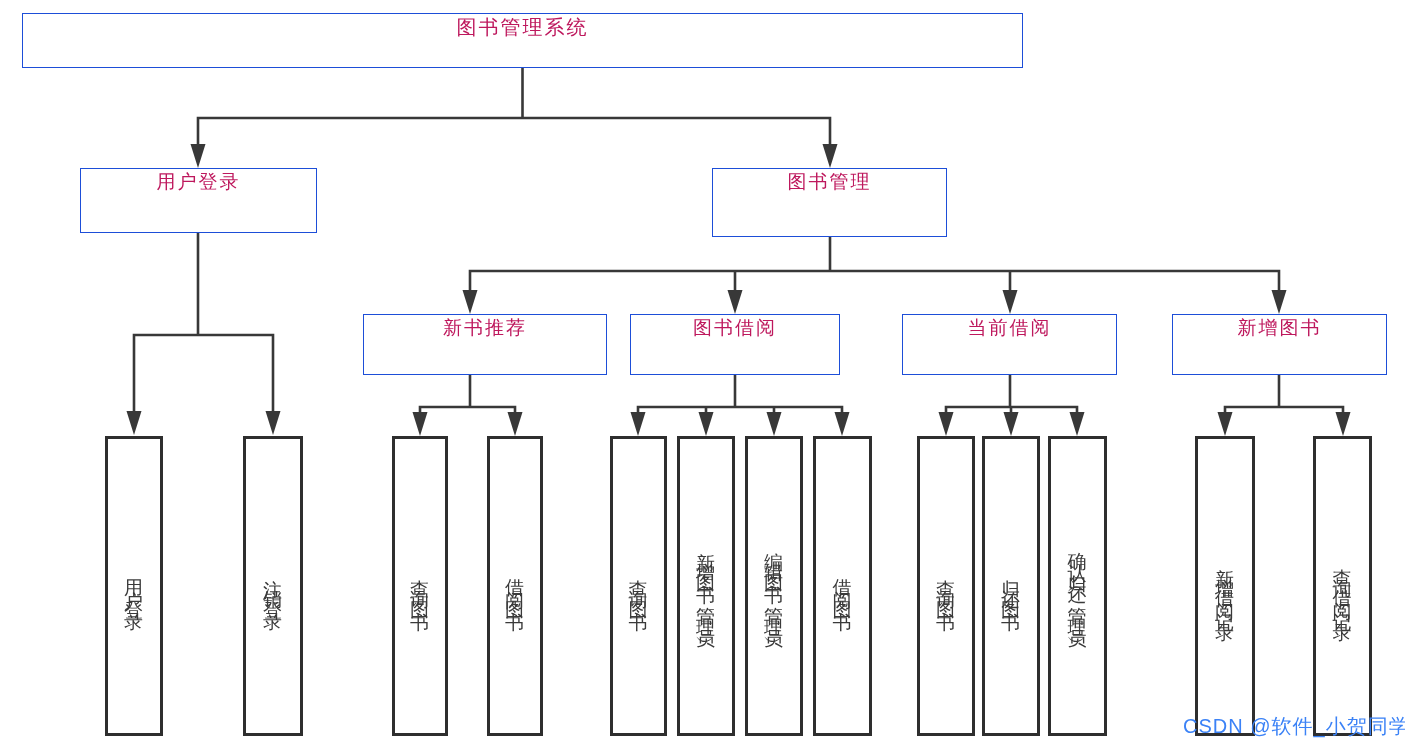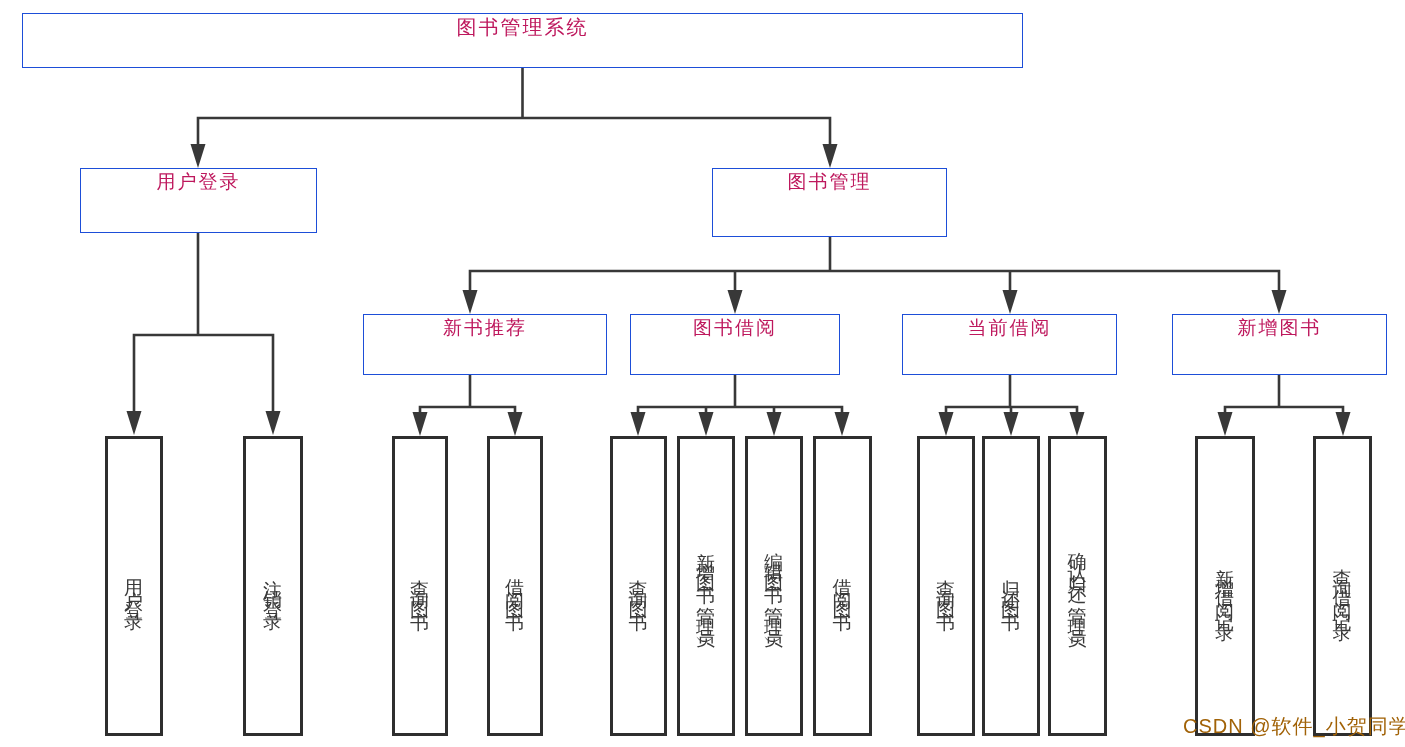--- a/index.html
+++ b/index.html
@@ -46,21 +46,21 @@
     line-height: 1;
     color: #3a3a3a;
     white-space: nowrap;
   }
   #watermark {
     position: absolute;
     left: 1183px;
     top: 713px;
     width: 215px;
     font-size: 20px;
-    color: #a16207;
+    color: #3b82f6;
     text-align: left;
     letter-spacing: 1px;
     white-space: nowrap;
     pointer-events: none;
   }
 </style>
 </head>
 <body>
 
 <div id="stage">

